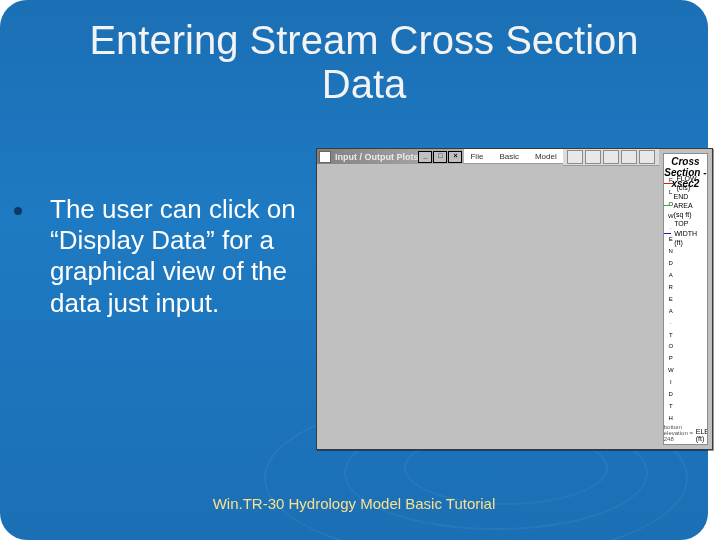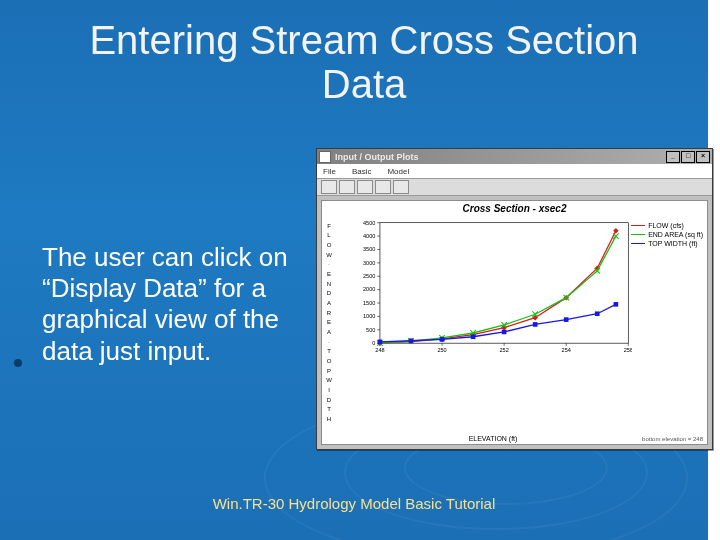--- a/index.html
+++ b/index.html
@@ -9,20 +9,21 @@
     height: 540px;
     overflow: hidden;
     font-family: Arial, Helvetica, sans-serif;
   }
   .slide {
     width: 708px;
     height: 540px;
     background: linear-gradient(180deg, #1b6fb5 0%, #1e7ac2 40%, #1b6fb5 100%);
     position: relative;
     color: #fff;
+    border-radius: 27px;
   }
   .ripple {
     position: absolute;
     border: 2px solid rgba(255,255,255,0.05);
     border-radius: 50%;
   }
   .title {
     position: absolute;
     top: 18px;
     left: 50px;
@@ -33,23 +34,22 @@
     color: #f3f3f3;
   }
   .body {
     position: absolute;
     top: 194px;
     left: 14px;
     width: 285px;
   }
   .bullet-row {
     display: flex;
-    align-items: flex-end;
-    gap: 20px;
-    margin-top: 48px;
+    align-items: flex-start;
+    gap: 28px;
   }
   .bullet-dot {
     width: 8px;
     height: 8px;
     border-radius: 50%;
     background: #0a3b66;
     margin-top: 13px;
     flex-shrink: 0;
   }
   .bullet-text {
@@ -72,21 +72,21 @@
   .app-window {
     position: absolute;
     top: 148px;
     left: 316px;
     width: 395px;
     height: 300px;
     background: #c0c0c0;
     border: 1px solid #3a3a3a;
     box-shadow: 1px 1px 0 rgba(0,0,0,0.4);
     display: flex;
-    flex-direction: column;
+    flex-direction: row;
     font-family: Tahoma, Arial, sans-serif;
     font-size: 9px;
     color: #000;
   }
   .titlebar {
     height: 15px;
     background: linear-gradient(90deg, #808080 0%, #b0b0b0 100%);
     display: flex;
     align-items: center;
     padding: 0 2px;

